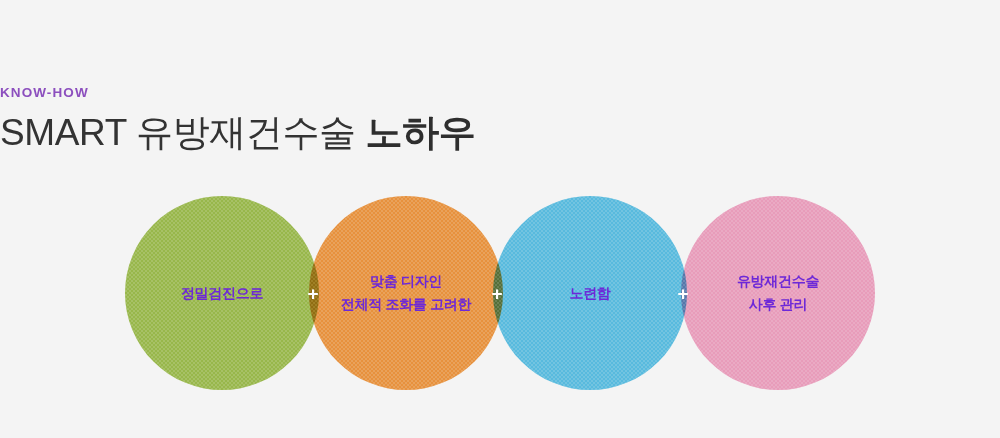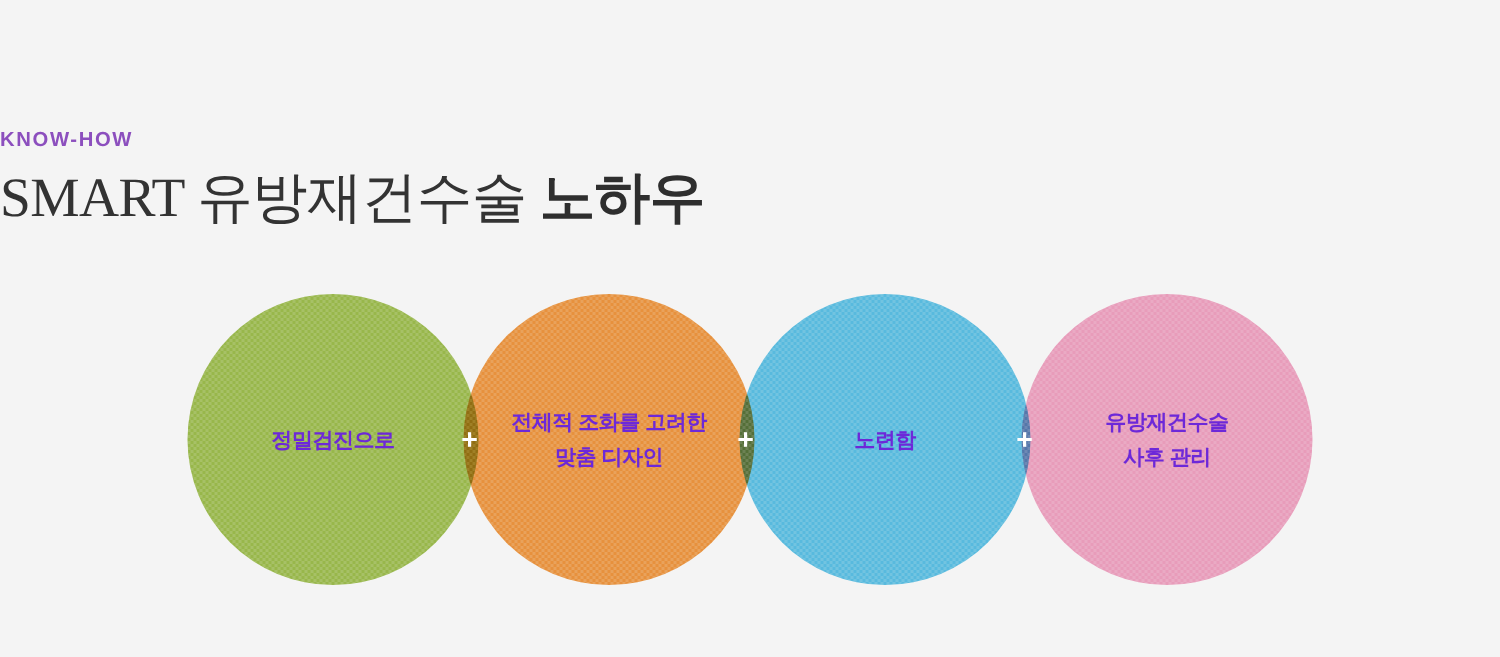--- a/index.html
+++ b/index.html
@@ -39,21 +39,20 @@
     white-space:nowrap;
   }
 
   .title {
     font-size:37px;
     line-height:1.08;
     color:#333333;
     white-space:nowrap;
     font-weight:300;
     letter-spacing:-0.4px;
-    font-family:Liberation Serif, serif;
   }
   .title .t-light { font-weight:400; }
   .title .t-strong { font-weight:bold; color:#2e2e2e; }
 
   
   .venn {
     position:absolute;
     left:0;
     top:168px;
     width:1000px;
@@ -142,22 +141,22 @@
     <div class="circle c-green"></div>
     <div class="circle c-orange"></div>
     <div class="circle c-blue"></div>
     <div class="circle c-pink"></div>
   </div>
 
   <div class="caption cap-1">
     <span>정밀검진으로</span>
   </div>
   <div class="caption cap-2">
+    <span>맞춤 디자인</span>
     <span>전체적 조화를 고려한</span>
-    <span>맞춤 디자인</span>
   </div>
   <div class="caption cap-3">
     <span>노련함</span>
   </div>
   <div class="caption cap-4">
     <span>유방재건수술</span>
     <span>사후 관리</span>
   </div>
 
   <div class="plus plus-1">+</div>

